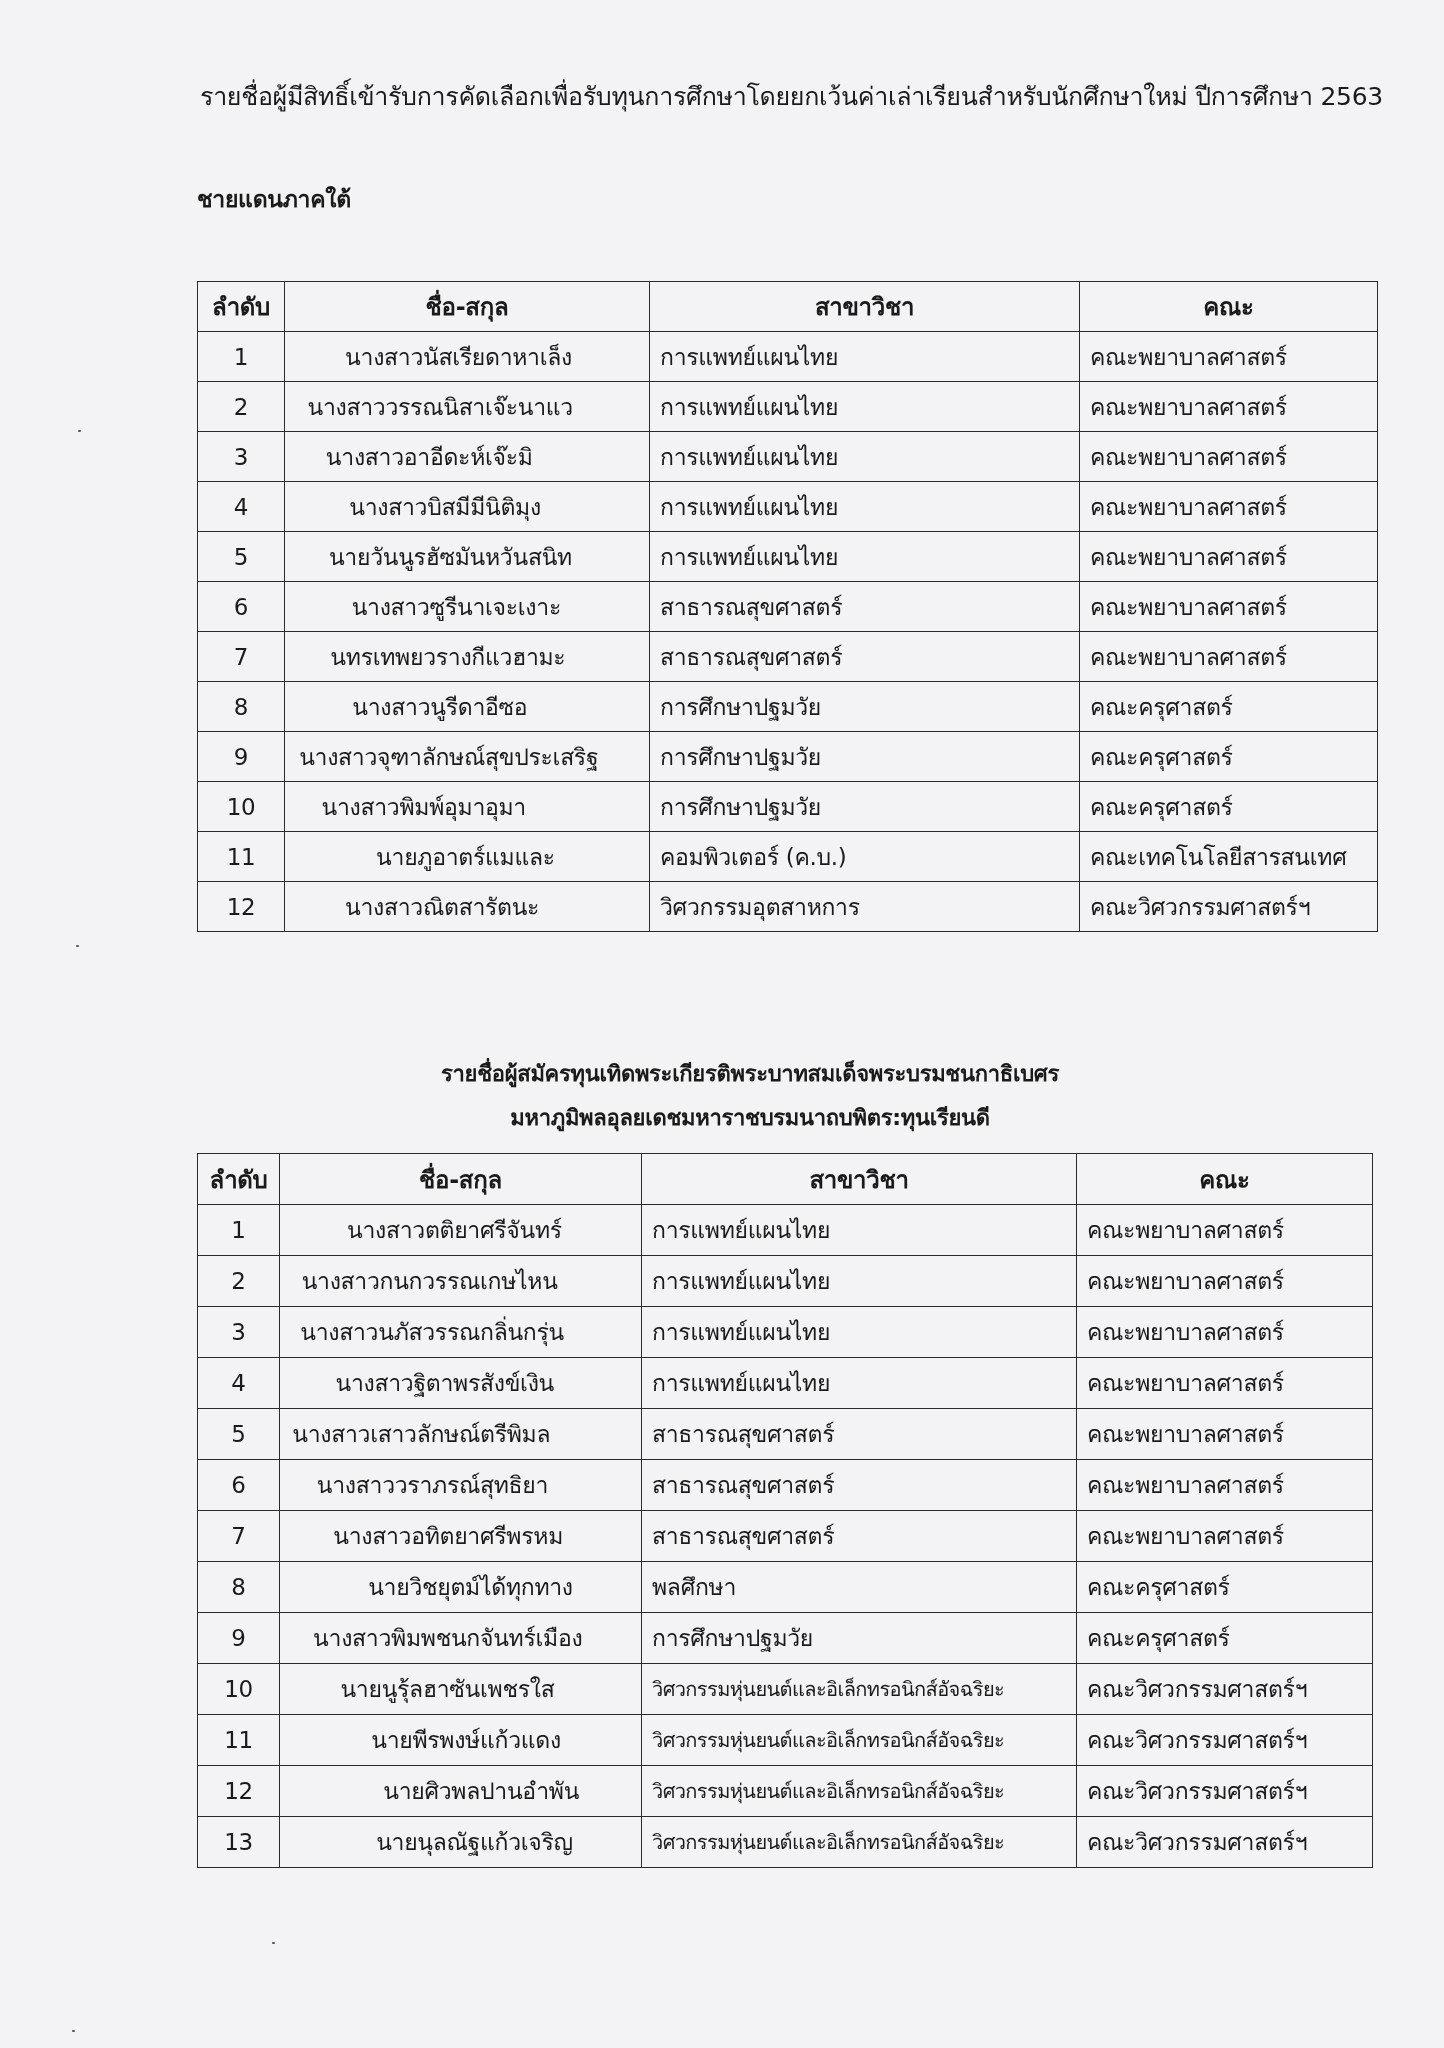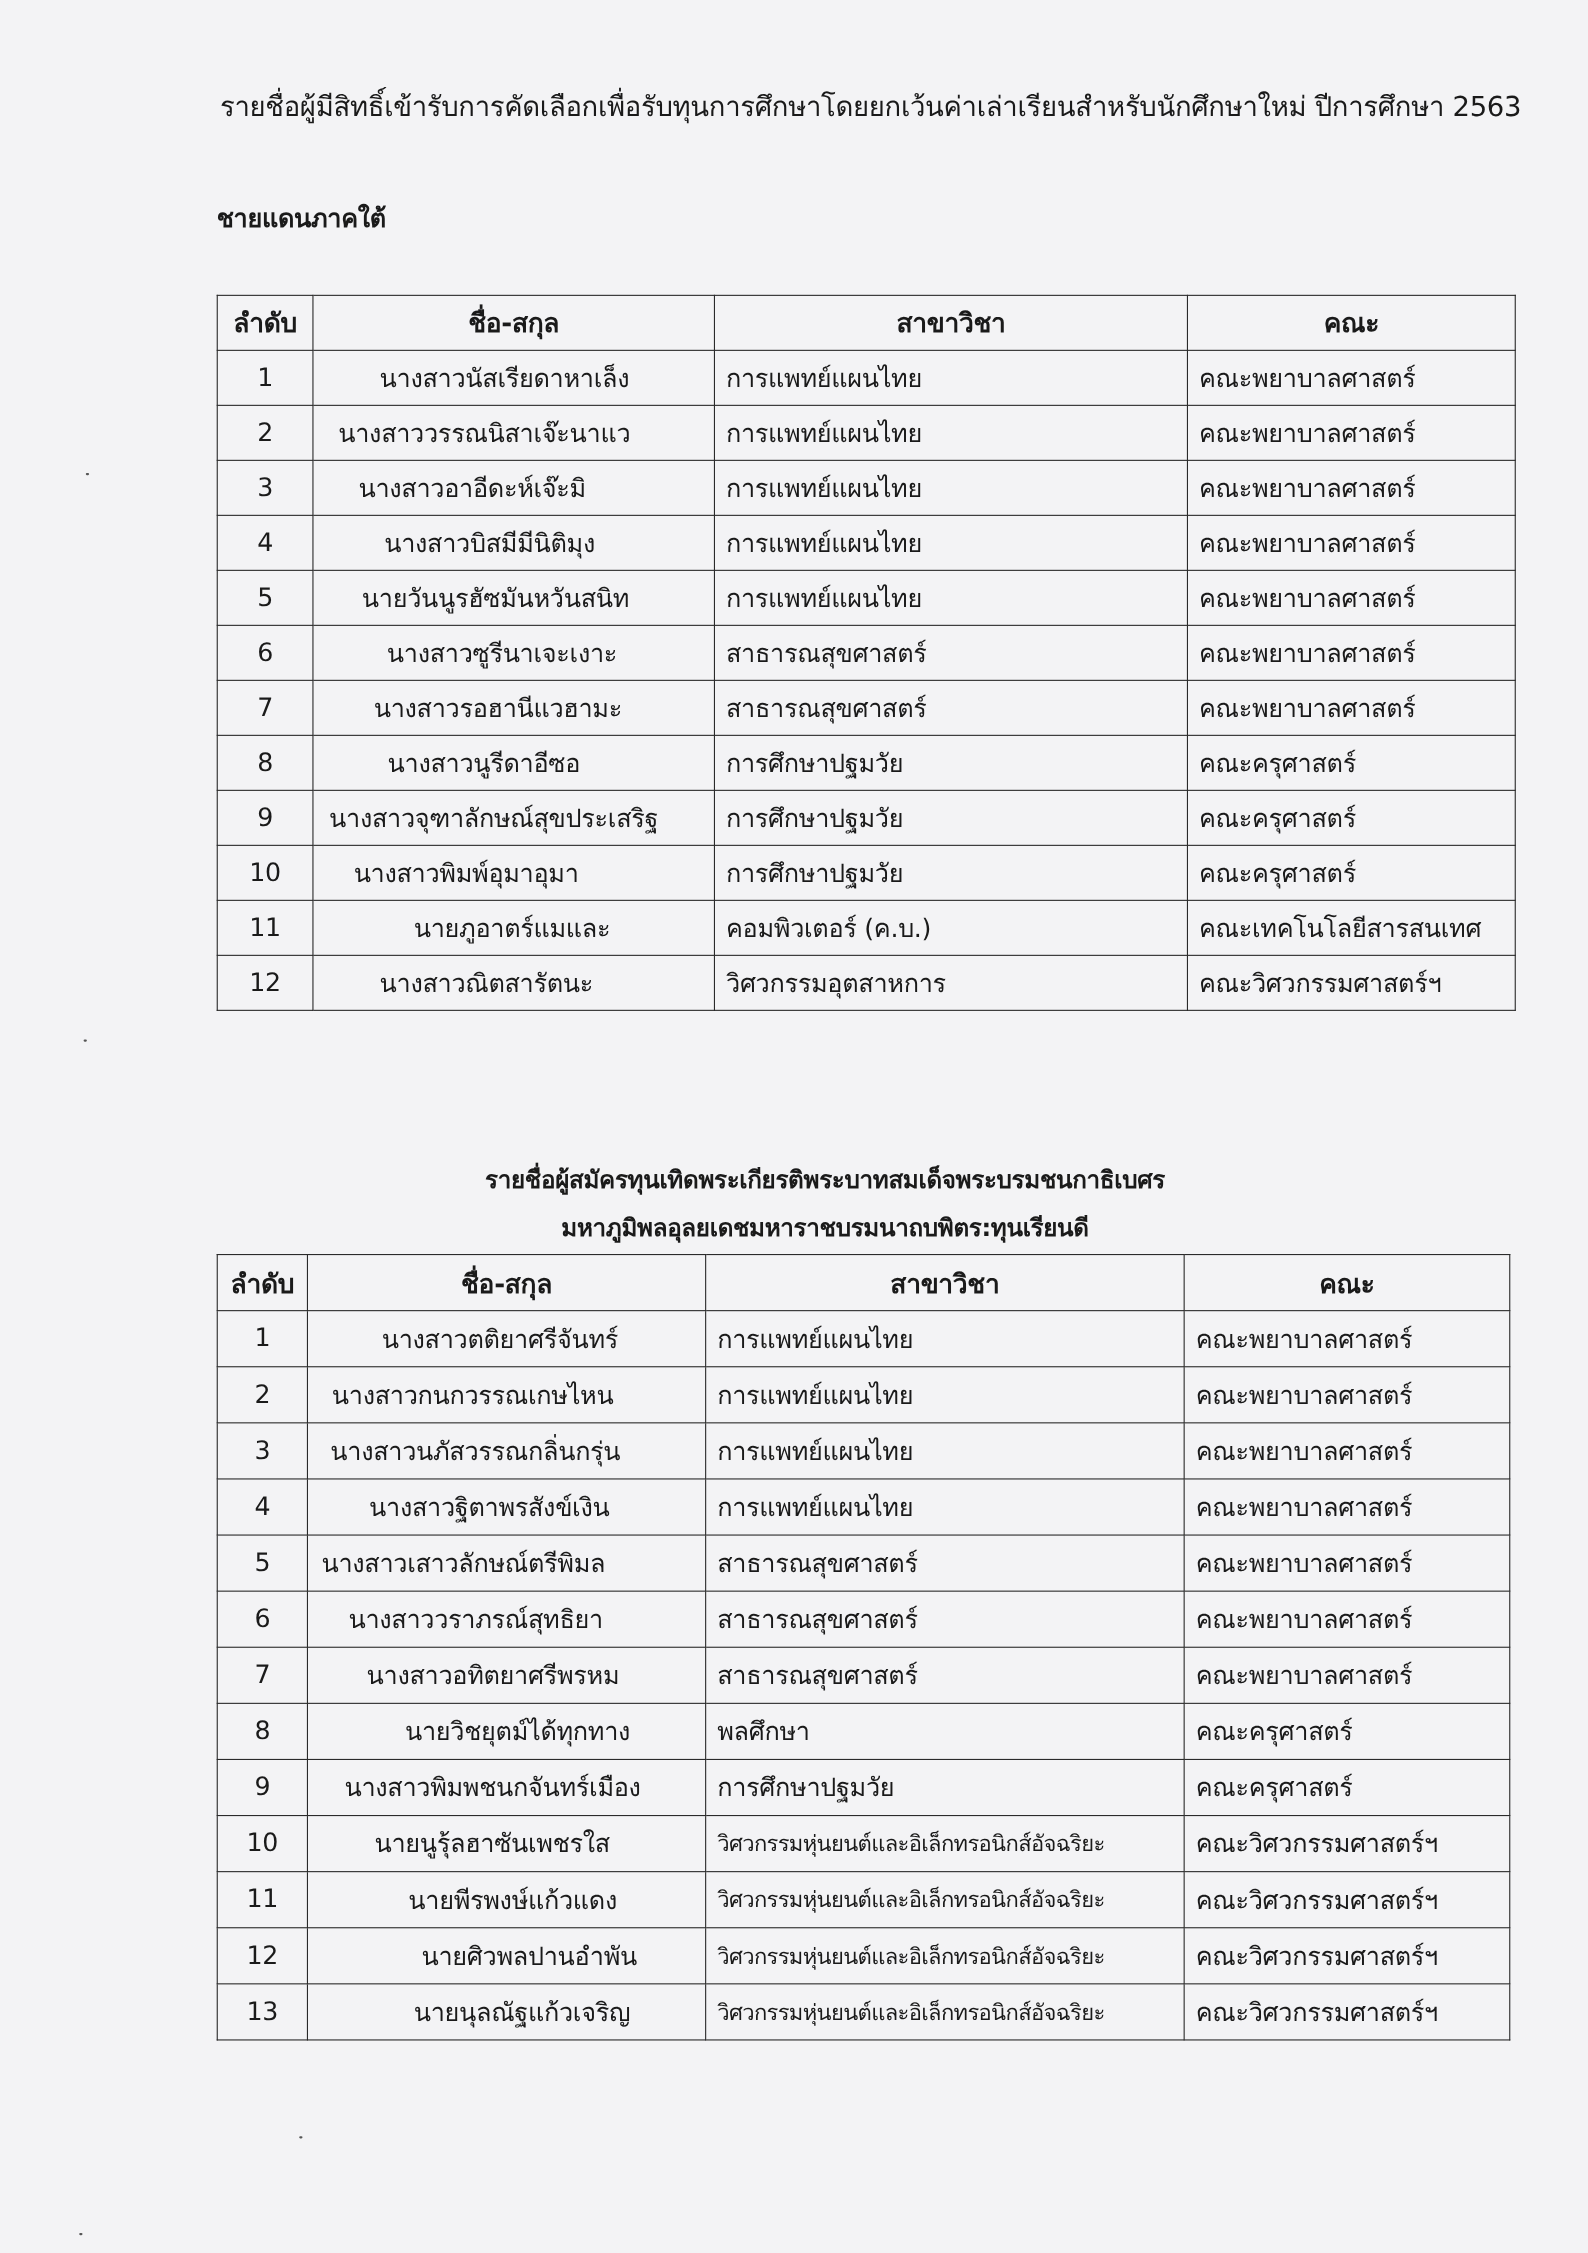--- a/index.html
+++ b/index.html
@@ -16,21 +16,21 @@
   .sec1-title {
     position: absolute; left: 197px; top: 178px; width: 1140px;
     font-size: 23px; font-weight: bold; line-height: 42px; letter-spacing: -0.3px;
   }
   .sec2-title {
     position: absolute; left: 200px; top: 1052px; width: 1100px;
     font-size: 22px; font-weight: bold; line-height: 44px; text-align: center; letter-spacing: -0.3px;
   }
   table.list {
     position: absolute; border-collapse: collapse; table-layout: fixed;
-    font-size: 23px; letter-spacing: -0.3px;
+    font-size: 23px; letter-spacing: -0.3px; margin-top: 13px;
   }
   table.list th, table.list td {
     border: 1.5px solid #2a2a2a; padding: 0 10px; white-space: nowrap; overflow: hidden;
   }
   table.list th { font-weight: bold; text-align: center; font-size: 24px; }
   table.list td.num { text-align: center; }
   .t1 { left: 197px; top: 268px; width: 1180px; }
   .t1 th, .t1 td { height: 49px; }
   .t2 { left: 197px; top: 1140px; width: 1175px; }
   .t2 th, .t2 td { height: 50px; }
@@ -94,21 +94,21 @@
         <td>คณะพยาบาลศาสตร์</td>
       </tr>
       <tr>
         <td class="num">6</td>
         <td><span class="name-first">นางสาวซูรีนา</span><span>เจะเงาะ</span></td>
         <td class="">สาธารณสุขศาสตร์</td>
         <td>คณะพยาบาลศาสตร์</td>
       </tr>
       <tr>
         <td class="num">7</td>
-        <td><span class="name-first">นางสาวรอฮานี</span><span>แวฮามะ</span></td>
+        <td><span class="name-first">นทรเทพยวรางกี</span><span>แวฮามะ</span></td>
         <td class="">สาธารณสุขศาสตร์</td>
         <td>คณะพยาบาลศาสตร์</td>
       </tr>
       <tr>
         <td class="num">8</td>
         <td><span class="name-first">นางสาวนูรีดา</span><span>อีซอ</span></td>
         <td class="">การศึกษาปฐมวัย</td>
         <td>คณะครุศาสตร์</td>
       </tr>
       <tr>

